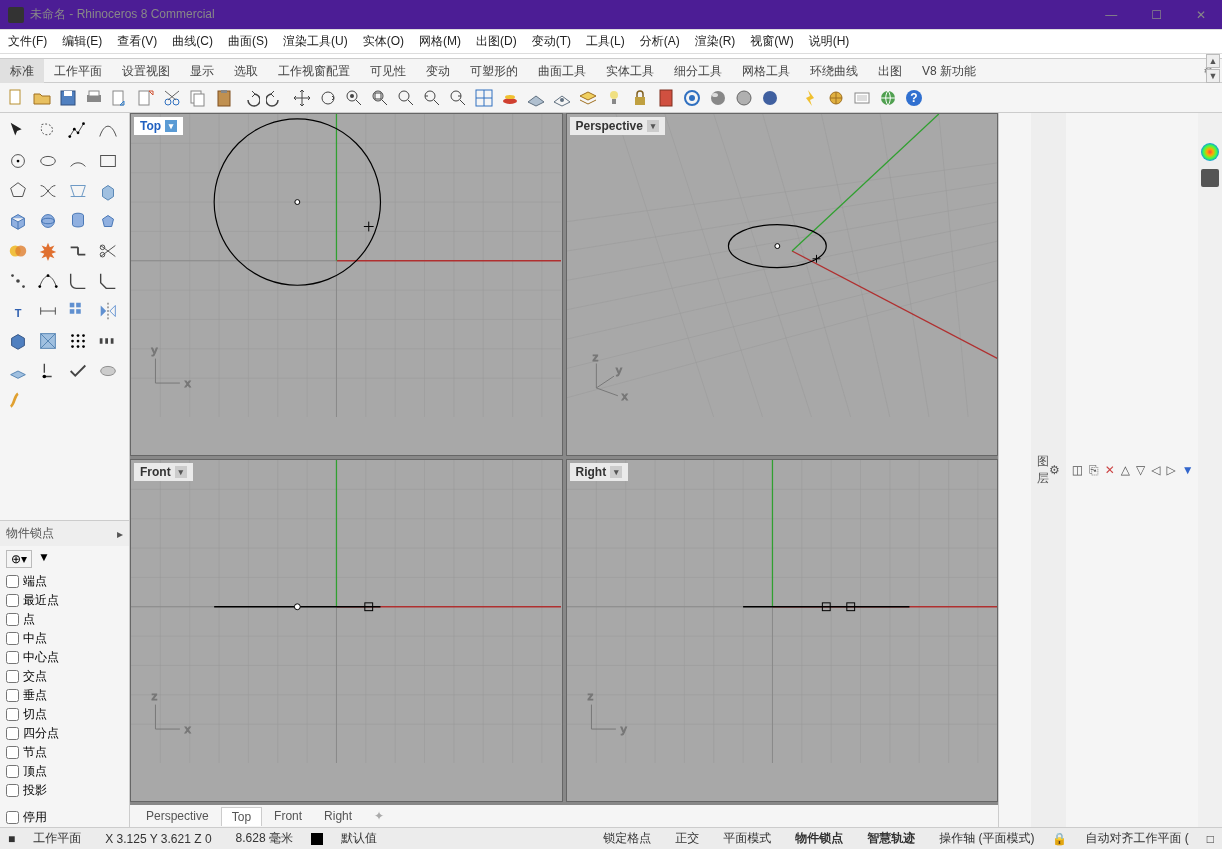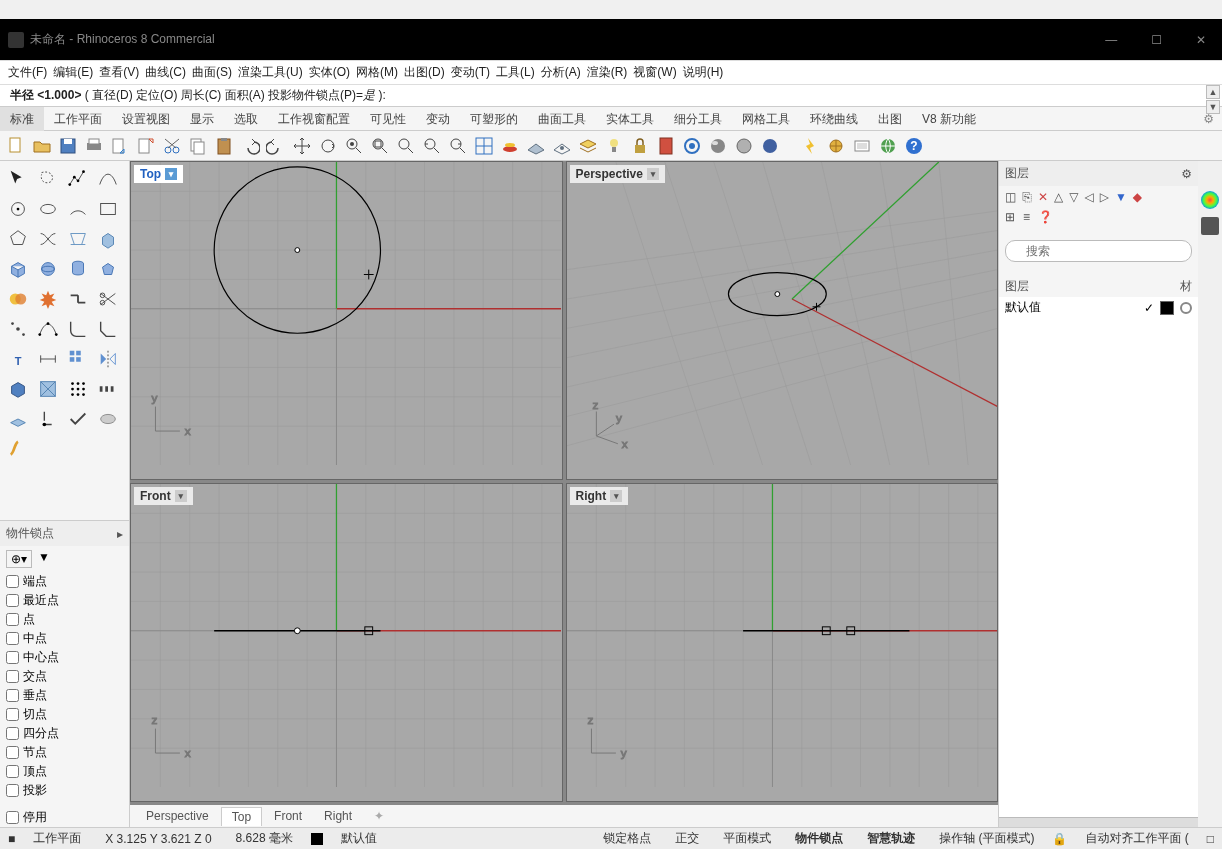--- a/index.html
+++ b/index.html
@@ -1,22 +1,22 @@
 <!DOCTYPE html>
 <html><head>
 <meta charset="utf-8">
 <style>
 * { margin: 0; padding: 0; box-sizing: border-box; font-family: "Microsoft YaHei", "Segoe UI", sans-serif; font-size: 12px; }
 body { background: #f0f0f0; width: 1222px; height: 849px; overflow: hidden; display: flex; flex-direction: column; }
-.titlebar { height: 42px; background: #000000; display: flex; align-items: center; padding: 0 8px; border-bottom: 1px solid #ddd; margin-top: 19px; }
+.titlebar { height: 30px; background: #4c1d95; display: flex; align-items: center; padding: 0 8px; border-bottom: 1px solid #ddd; }
 .titlebar .logo { width: 16px; height: 16px; background: #333; margin-right: 6px; border-radius: 2px; }
 .titlebar .title { color: #888; flex: 1; }
 .titlebar .winbtns { display: flex; gap: 18px; color: #888; }
 .titlebar .winbtns span { cursor: pointer; padding: 4px 8px; }
-.menubar { height: 24px; background: #fff; display: flex; align-items: center; padding: 0 8px; gap: 6px; border-bottom: 1px solid #ddd; }
+.menubar { height: 24px; background: #fff; display: flex; align-items: center; padding: 0 8px; gap: 15px; border-bottom: 1px solid #ddd; }
 .menubar span { color: #222; cursor: pointer; }
 .cmdarea { background: #fff; padding: 2px 10px; border-bottom: 1px solid #ccc; position: relative; }
 .cmdarea .line { color: #222; font-size: 12px; line-height: 17px; }
 .cmdarea .scrollbtns { position: absolute; right: 2px; top: 0; display: flex; flex-direction: column; gap: 1px;}
 .cmdarea .scrollbtns div { width: 14px; height: 14px; background: #eee; border: 1px solid #bbb; font-size: 9px; display:flex; align-items:center; justify-content:center; color:#555;}
 .tabbar { height: 24px; background: #f5f5f5; display: flex; align-items: center; border-bottom: 1px solid #ccc; }
 .tabbar span { padding: 0 10px; color: #444; cursor: pointer; line-height: 24px; }
 .tabbar span.active { background: #e0e0e0; }
 .tabbar .gear { margin-left: auto; padding-right: 8px; color: #888; }
 .maintoolbar { height: 30px; background: #f5f5f5; display: flex; align-items: center; padding: 0 4px; gap: 2px; border-bottom: 1px solid #ccc; }
@@ -37,21 +37,21 @@
 .viewport { flex: 1; background: #a8a8a8; position: relative; border: 1px solid #666; overflow: hidden;}
 .viewport.active { border: 1px solid #666;}
 .vplabel { position: absolute; top: 3px; left: 3px; background: #eaeaea; padding: 2px 6px; font-weight: bold; color: #333; display:flex; align-items:center; gap:4px; z-index:5;}
 .vplabel.active { background: #fff; color: #2060c0; }
 .vplabel .dd { width: 12px; height: 12px; background: #5a9bd5; display:flex; align-items:center; justify-content:center; color:#fff; font-size:9px;}
 .vplabel.inactive .dd { background:#ccc; color:#555;}
 .grid-bg { position:absolute; inset:0; }
 .vptabs { height: 22px; background: #f5f5f5; display: flex; align-items:center; padding:0 6px; gap:2px;}
 .vptabs span { padding: 2px 10px; color:#555; cursor:pointer;}
 .vptabs span.active { background: #fff; border-top:1px solid #ccc; border-left:1px solid #ccc; border-right:1px solid #ccc;}
-.rightpanel { width: 200px; background: #f5f5f5; border-left: 1px solid #ccc; display:flex; flex-direction:column;}
+.rightpanel { width: 200px; background: #f5f5f5; border-left: 1px solid #ccc; display:flex; flex-direction:row;padding-left:32px;}
 .rightpanel .hdr { display:flex; align-items:center; justify-content:space-between; padding:4px 6px; background:#eee; color:#555;}
 .rightpanel .iconrow { padding: 4px 6px; display:flex; gap:6px; align-items:center; color:#555;}
 .rightpanel .iconrow2 { padding: 2px 6px; display:flex; gap:8px; align-items:center; color:#555;}
 .rightpanel .search { margin:14px 6px; }
 .rightpanel .search input { width:100%; padding:3px 6px 3px 20px; border:1px solid #bbb; border-radius:10px; background:#fff;}
 .rightpanel .colhdr { display:flex; padding:2px 6px; color:#555; font-size:11px;}
 .rightpanel .layerrow { display:flex; align-items:center; padding:2px 6px; background:#fff; gap:6px;}
 .rightpanel .layerrow .sw { width:14px; height:14px; background:#000; border:1px solid #666;}
 .rightpanel .layerrow .sw2 { width:12px; height:12px; border:2px solid #888; border-radius:50%;}
 .sidetabs { width: 24px; background:#f0f0f0; display:flex; flex-direction:column; align-items:center; gap:8px; padding-top:30px;}
@@ -87,23 +87,20 @@
   <span>出图(D)</span>
   <span>变动(T)</span>
   <span>工具(L)</span>
   <span>分析(A)</span>
   <span>渲染(R)</span>
   <span>视窗(W)</span>
   <span>说明(H)</span>
 </div>
 
 <div class="cmdarea">
-  <div class="line">
-    <b><span>半径 </span><span>&lt;1.000&gt;</span></b><span> ( 直径(D)  定位(O)  周长(C)  面积(A)  投影物件锁点(P)=</span><i>是</i><span> ):</span>
-  </div>
   <div class="scrollbtns">
     <div>▲</div>
     <div>▼</div>
   </div>
 </div>
 
 <div class="tabbar">
   <span class="active">标准</span>
   <span>工作平面</span>
   <span>设置视图</span>

